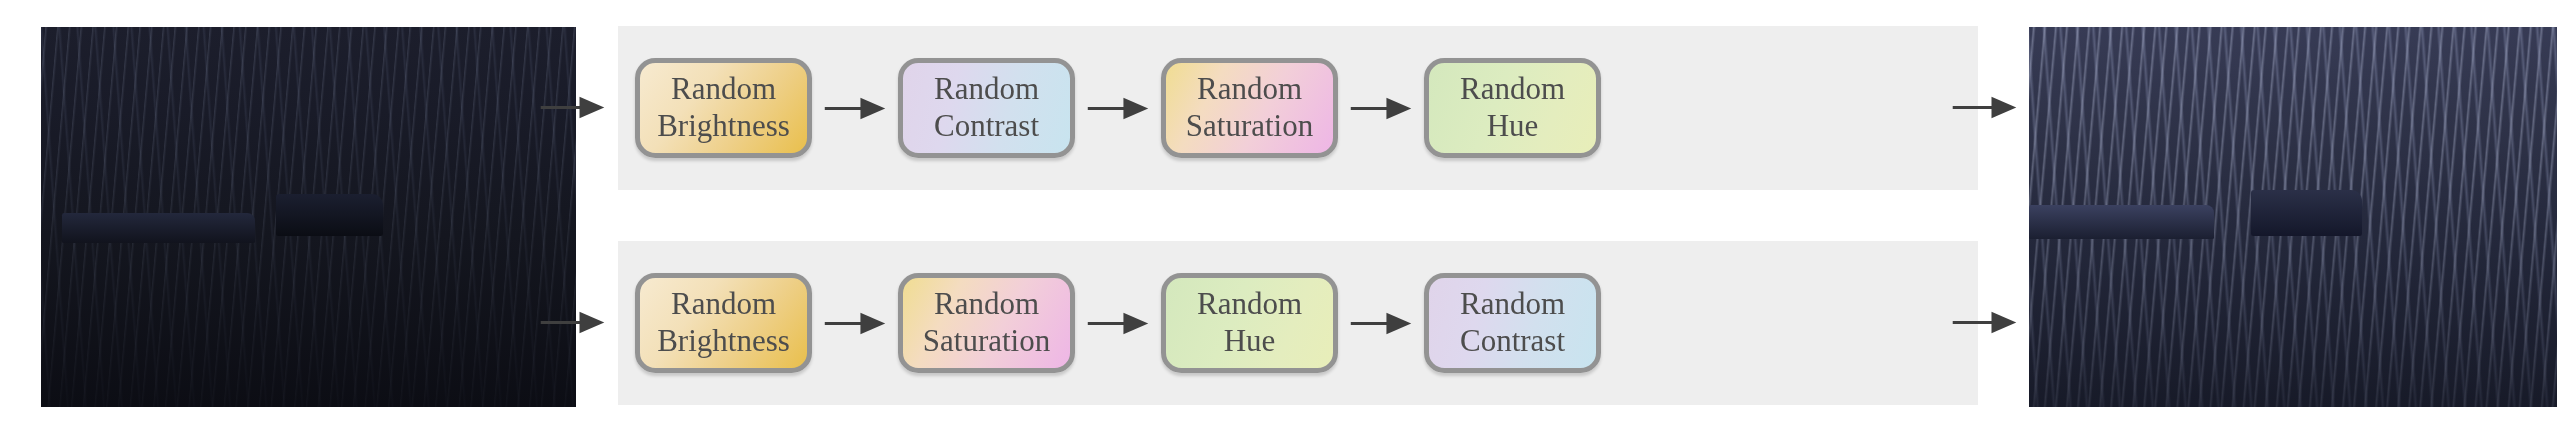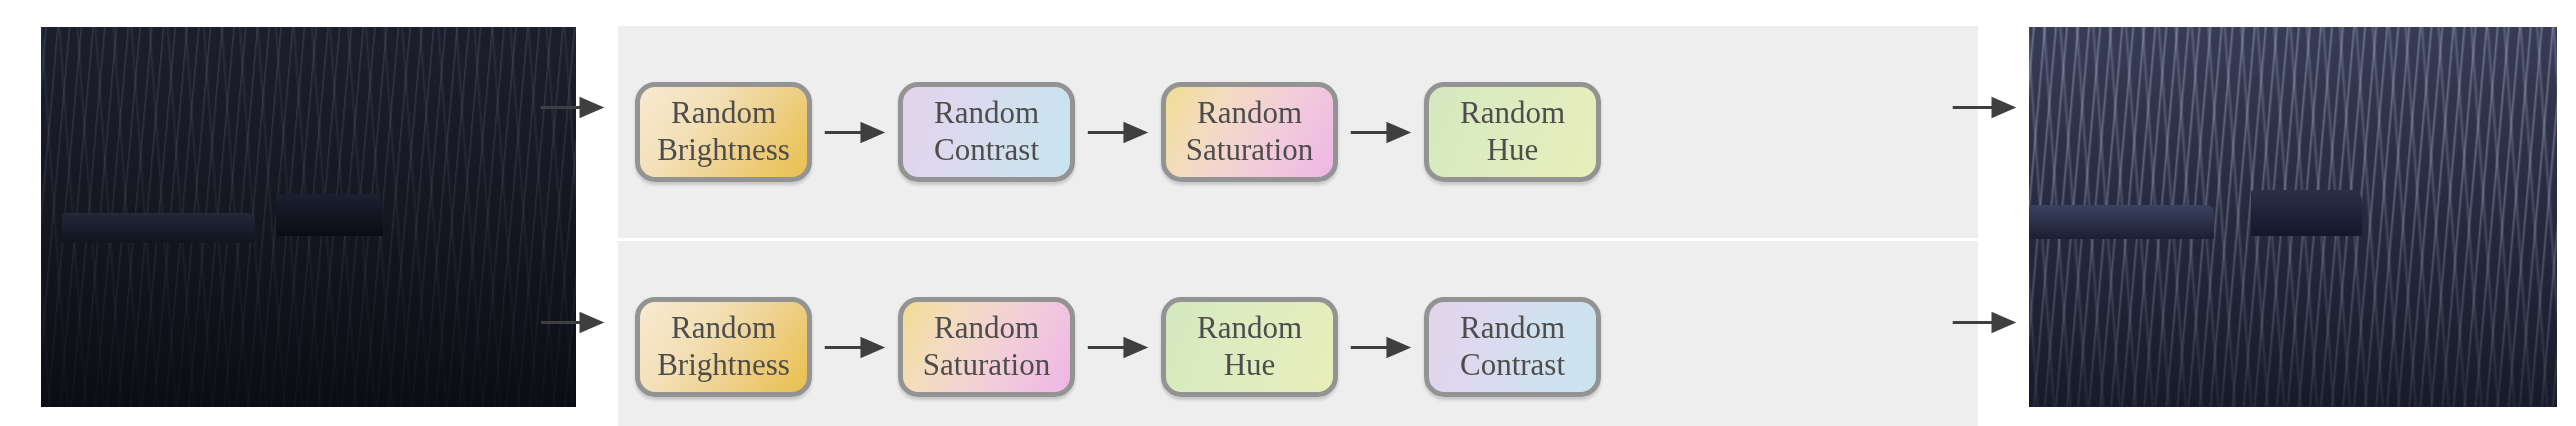--- a/index.html
+++ b/index.html
@@ -198,21 +198,21 @@
     position: absolute;
     background: linear-gradient(180deg, #2b3048 0%, #14172a 100%);
     border-radius: 3.1px 11px 2.3px 2.3px;
   }
 
   
   .pipeline-panel {
     position: absolute;
     left: 618px;
     width: 1360px;
-    height: 212px;
+    height: 164px;
     background: #eeeeee;
     display: flex;
     align-items: center;
     justify-content: flex-start;
   }
   #pipeline-row-0 { top: 26px; }
   #pipeline-row-1 { top: 241px; }
 
   .stage-flow {
     display: flex;

